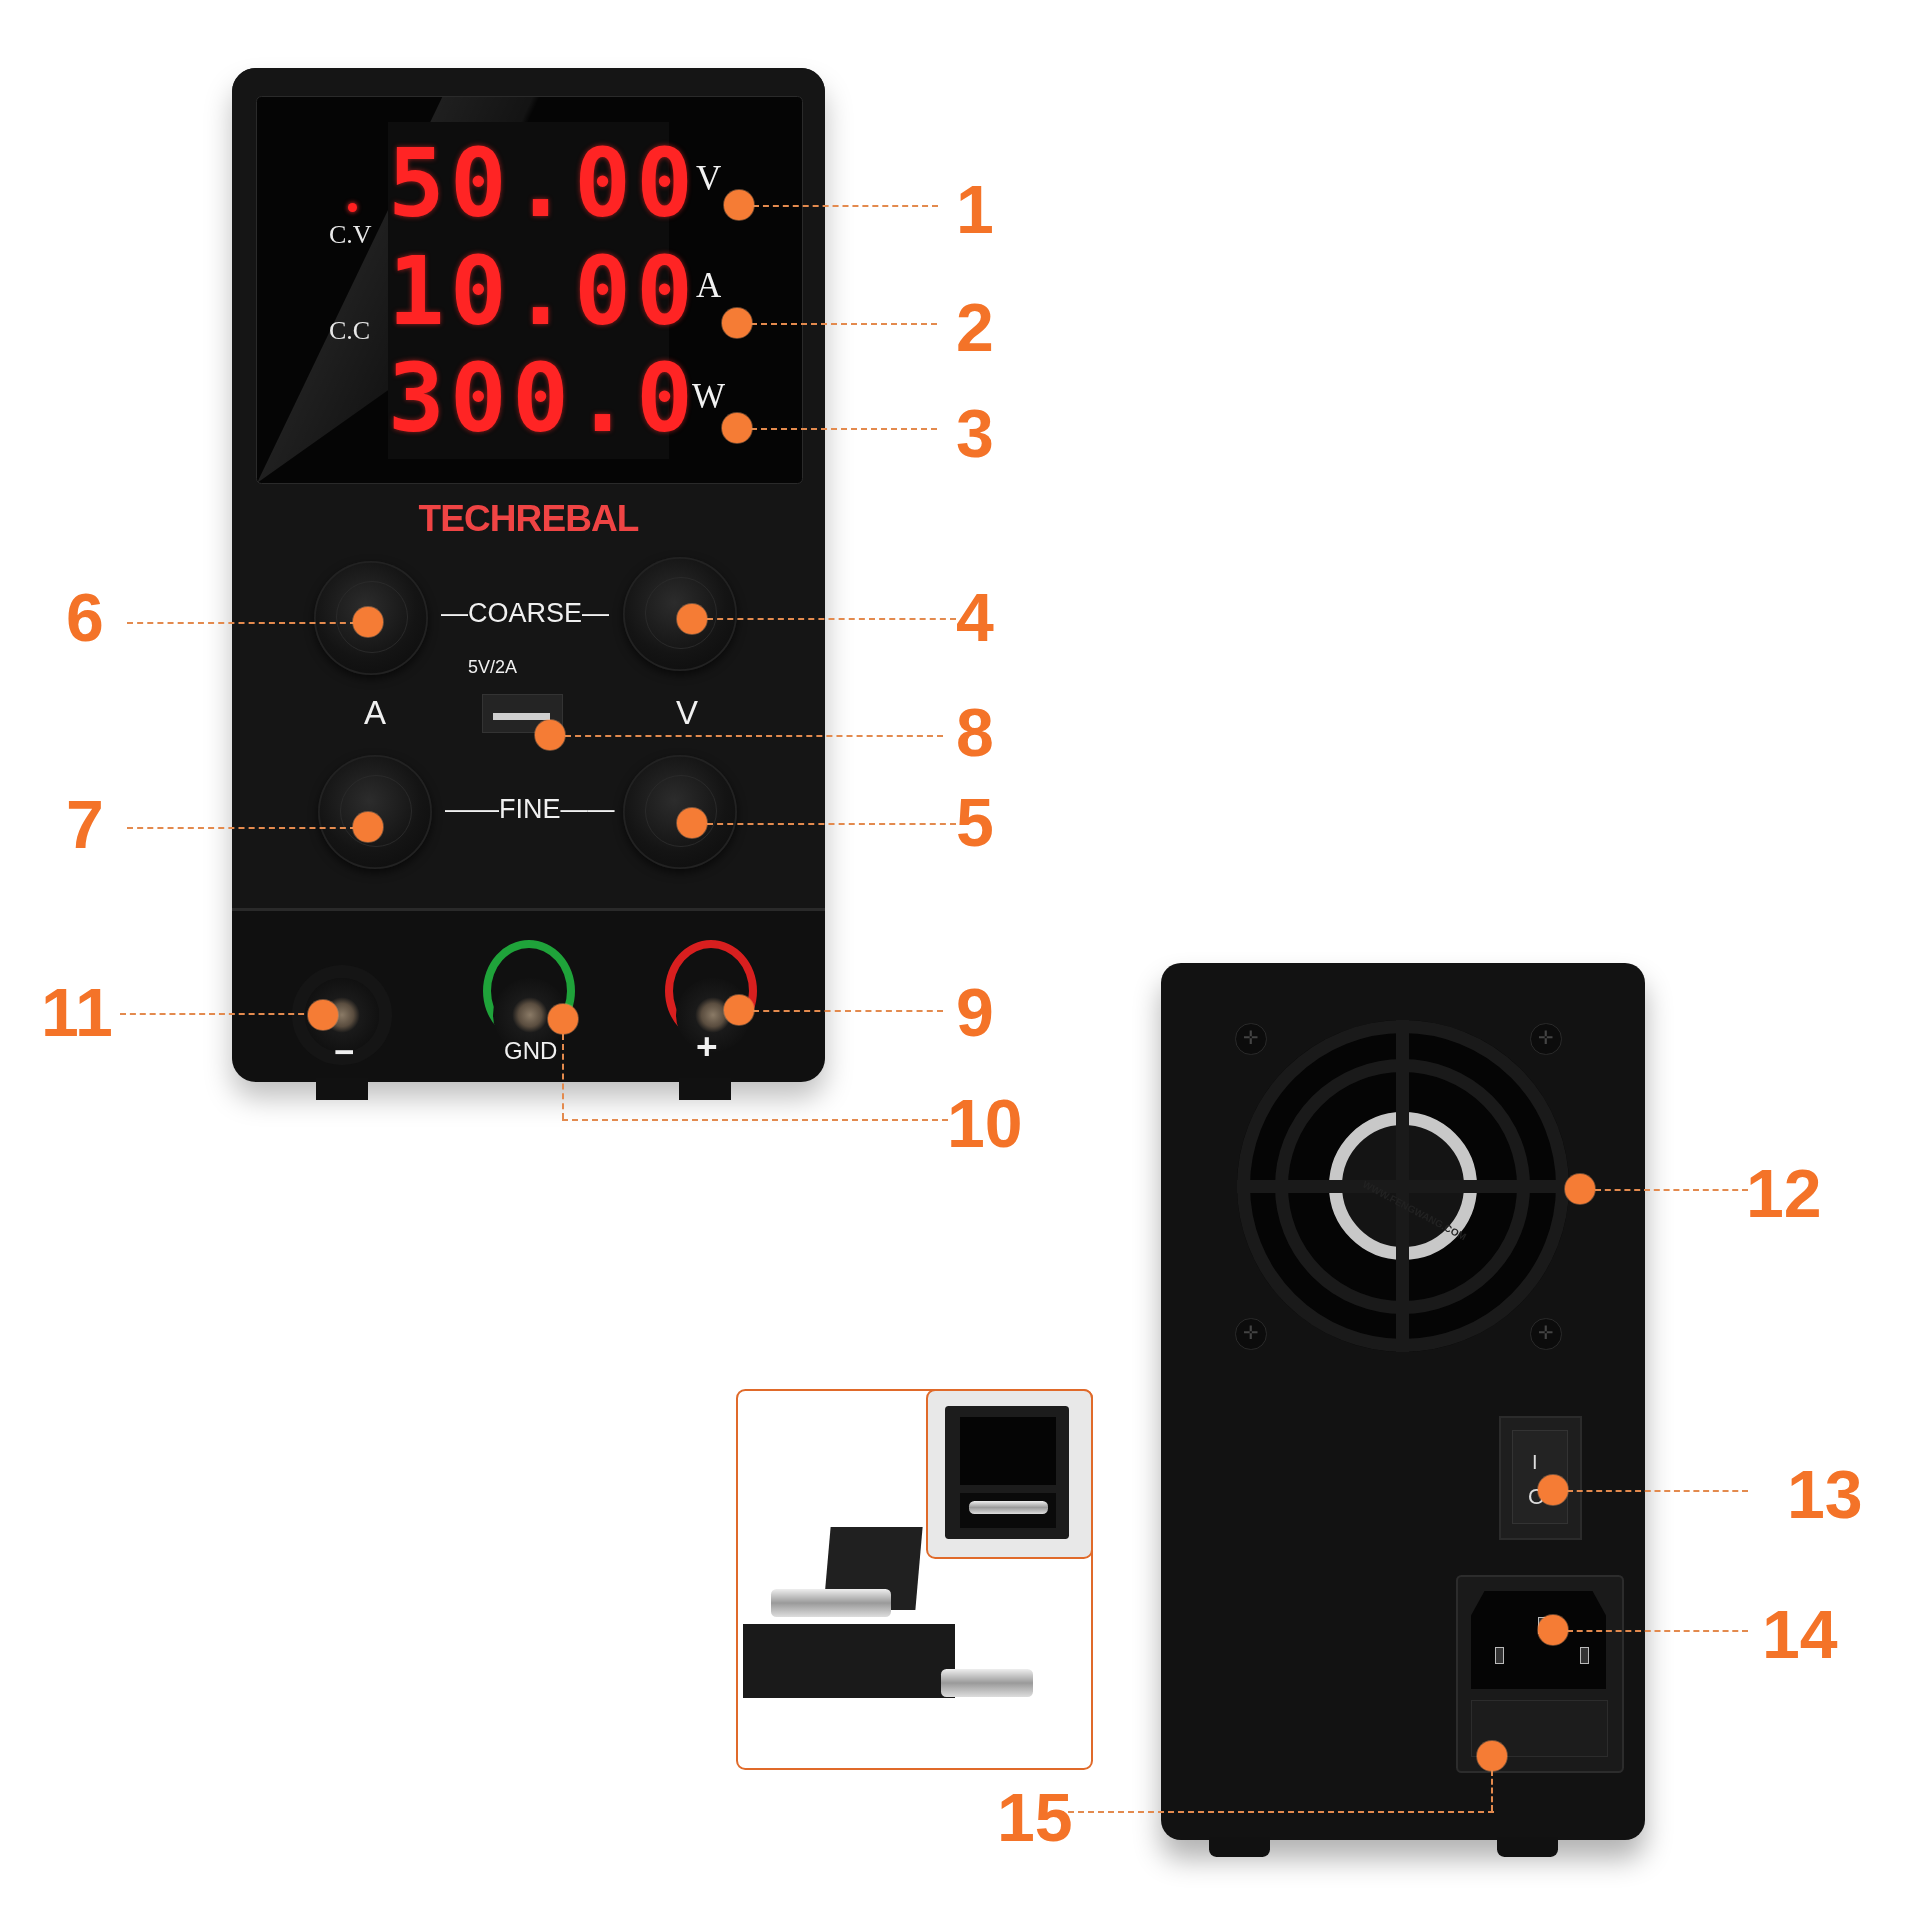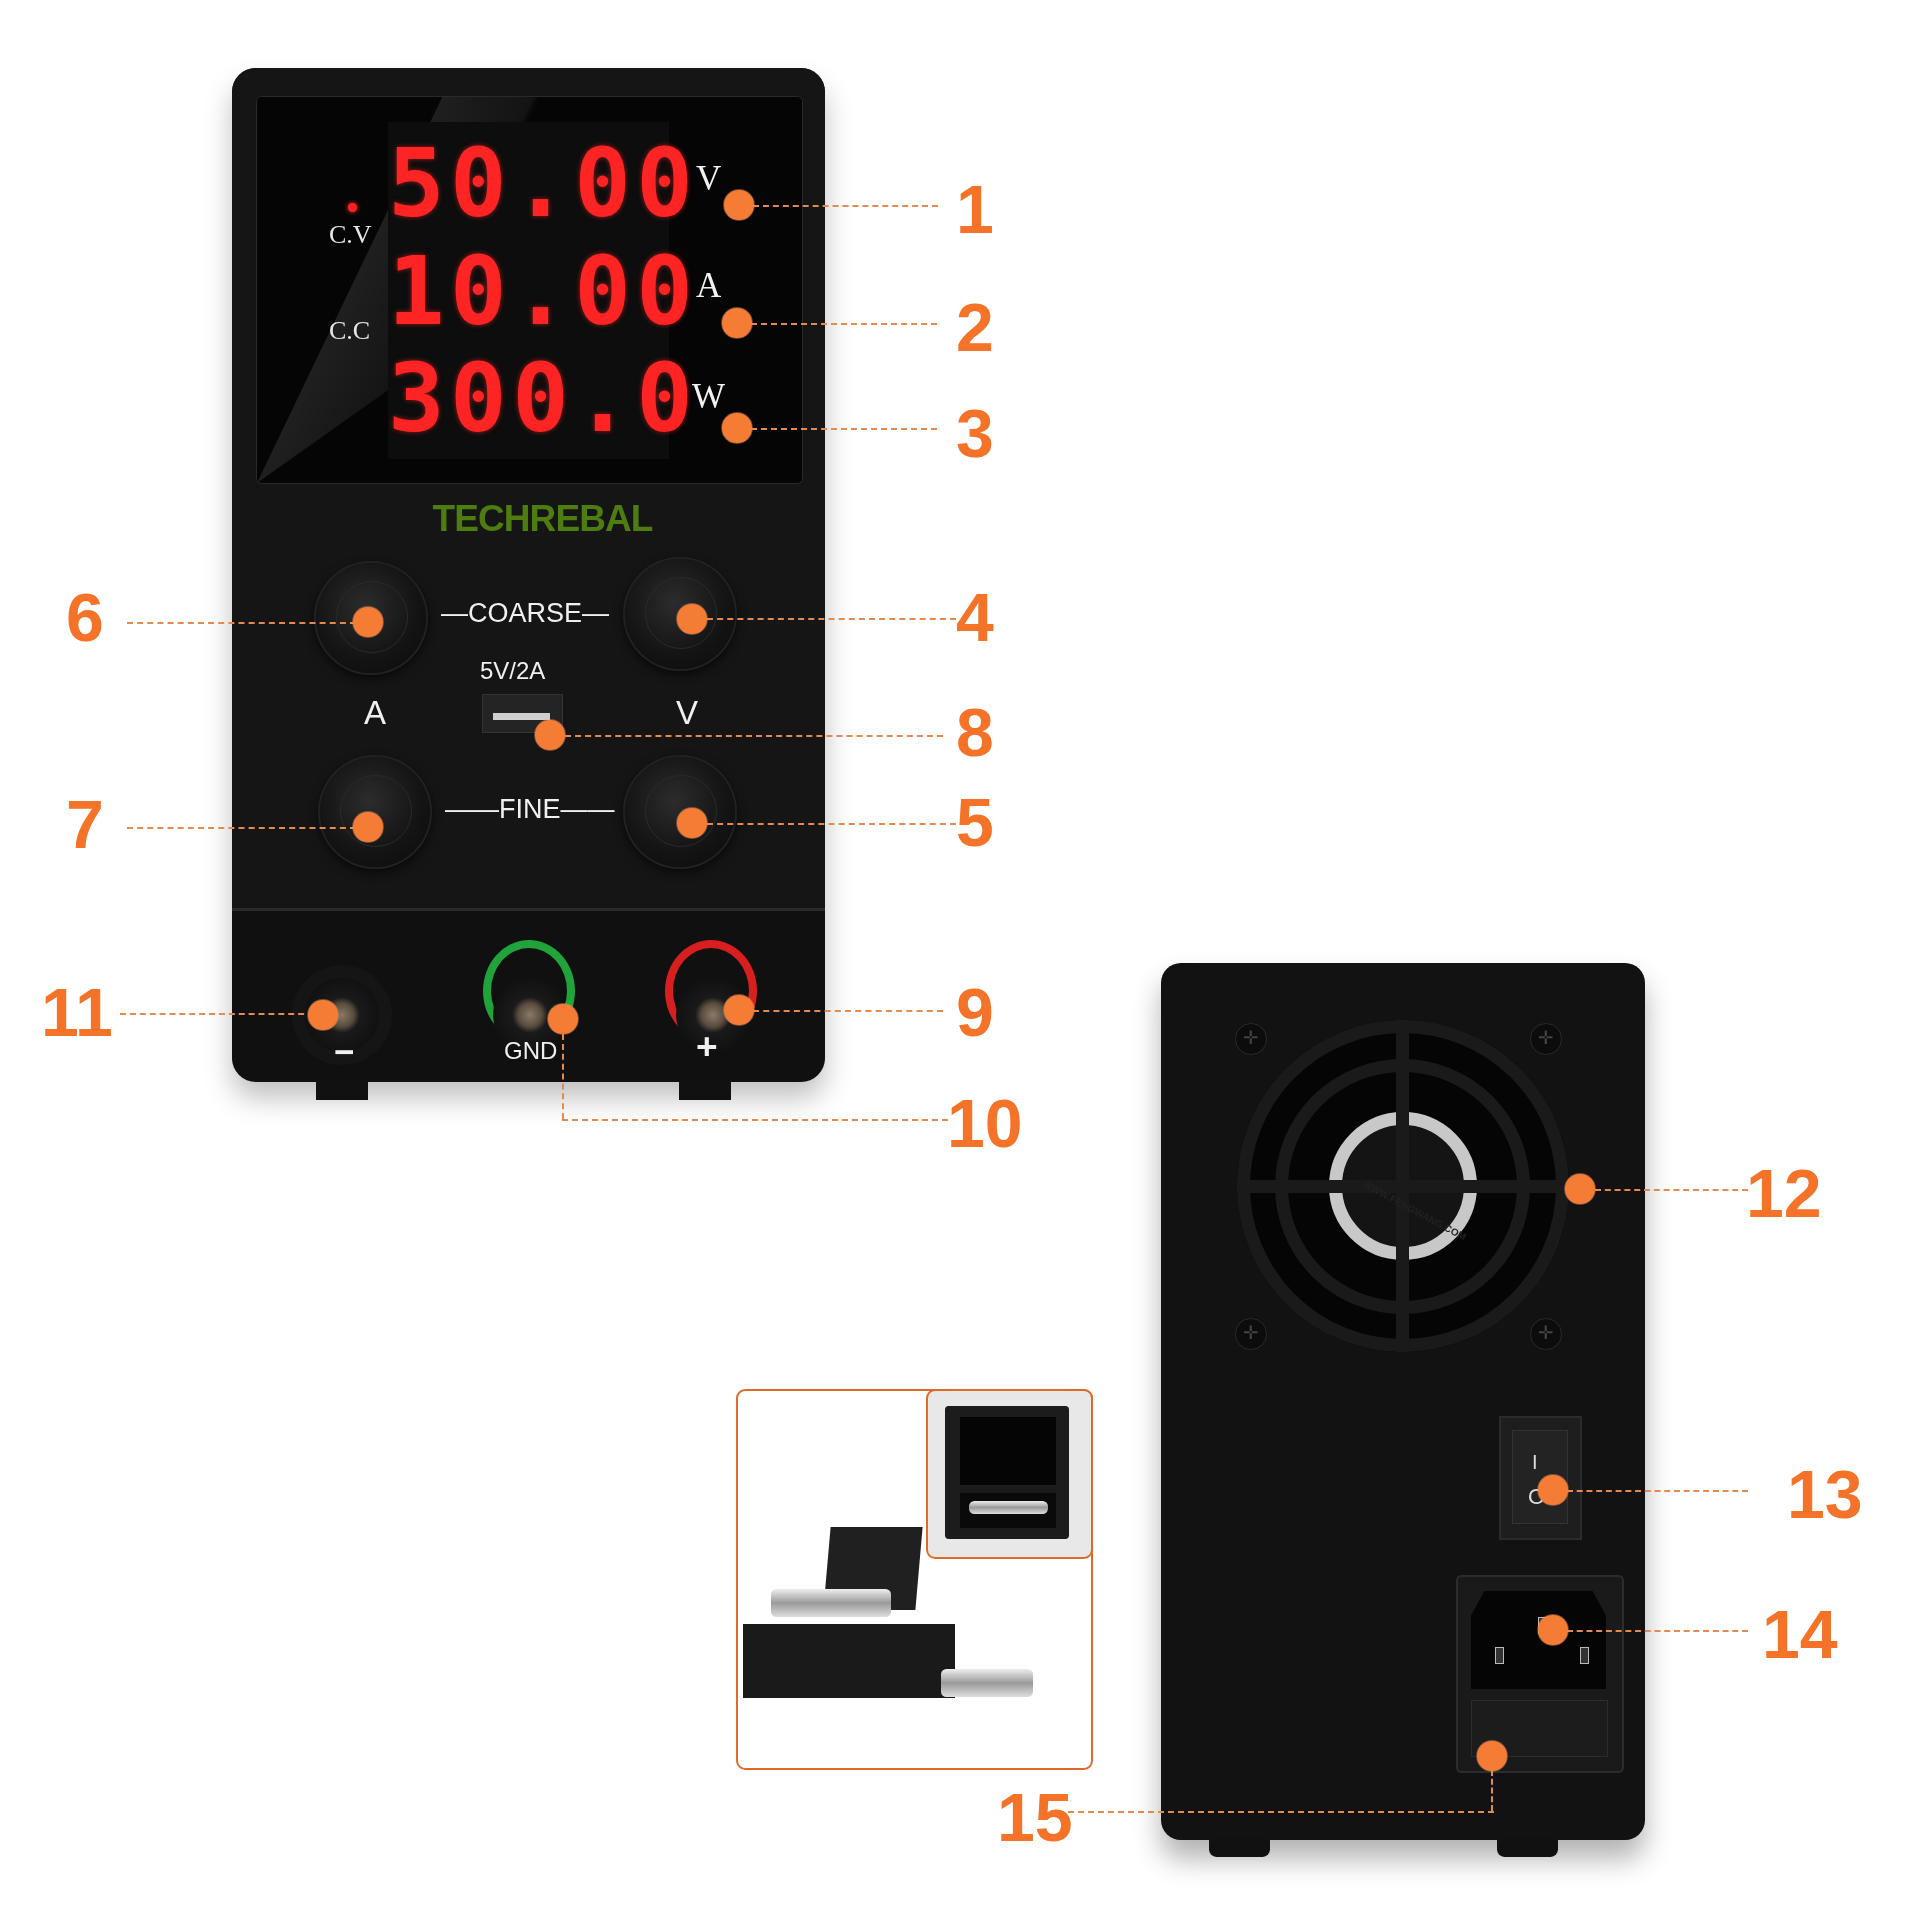--- a/index.html
+++ b/index.html
@@ -8,21 +8,21 @@
   
   .front-body{left:232px;top:68px;width:593px;height:1011px;background:#141414;border-radius:24px;box-shadow:0 18.5px 28px rgba(0,0,0,0.25);}
   .front-top{left:232px;top:68px;width:593px;height:840px;background:#151515;border-radius:24px 24px 0 0;}
   .display{left:256px;top:96px;width:545px;height:386px;background:#050505;border:1.8px solid #2a2a2a;border-radius:5.5px;overflow:hidden;}
   .display-glare{position:absolute;left:0;top:0;width:100%;height:100%;background:linear-gradient(115deg,rgba(255,255,255,0) 0%,rgba(255,255,255,0) 20%,rgba(255,255,255,0.12) 21%,rgba(255,255,255,0.06) 38%,rgba(255,255,255,0) 39%);clip-path:polygon(34% 0,56% 0,100% 0,0 100%,0 100%);}
   .digit-panel{left:388px;top:122px;width:281px;height:337px;background:#0d0d0d;}
   .seg{position:absolute;left:0;width:281px;text-align:right;font-family:"DejaVu Sans Mono",monospace;font-weight:bold;color:#ff2424;letter-spacing:5.5px;text-shadow:0 0 5.5px rgba(255,40,40,0.6);}
   .unit{position:absolute;font-family:"Liberation Serif",serif;color:#f2f2f2;font-size:35px;}
   .indicator-label{position:absolute;font-family:"Liberation Serif",serif;color:#e8e8e8;font-size:26px;}
   .led{position:absolute;width:9.2px;height:9.2px;border-radius:50%;background:#ff2020;box-shadow:0 0 5.5px #ff3030;}
-  .brand{left:232px;width:593px;top:498px;text-align:center;color:#4d7c0f;font-weight:bold;font-size:37px;letter-spacing:-0.9px;margin-left:14px;}
+  .brand{left:232px;width:593px;top:498px;text-align:center;color:#ef4444;font-weight:bold;font-size:37px;letter-spacing:-0.9px;}
   .knob{position:absolute;width:114px;height:114px;border-radius:50%;background:radial-gradient(circle at 45% 40%,#2c2c2c 0%,#141414 55%,#0a0a0a 100%);box-shadow:0 3.7px 9.2px rgba(0,0,0,0.6),inset 0 0 0 1.8px #222;}
   .knob::after{content:"";position:absolute;left:22px;top:20px;width:70px;height:70px;border-radius:50%;border:1.8px solid #2a2a2a;}
   .panel-text{position:absolute;color:#f0f0f0;font-size:27px;}
   .usb{left:482px;top:694px;width:79px;height:37px;background:#242424;border:1.8px solid #333;}
   .usb-tongue{left:493px;top:713px;width:57px;height:7.4px;background:#cfcfcf;}
   .lower-panel{left:232px;top:908px;width:593px;height:171px;background:#101010;border-top:3.7px solid #2a2a2a;border-radius:0 0 24px 24px;}
   .post{position:absolute;width:74px;height:74px;border-radius:50%;background:radial-gradient(circle,#8a7a66 0%,#5a4d3f 22%,#1a1a1a 34%,#111 70%,#0a0a0a 100%);}
   .post-ring{position:absolute;width:92px;height:102px;border-radius:50%;}
   .foot{position:absolute;background:#111;}
   
@@ -79,21 +79,21 @@
 
 <div class="knob" style="left:314px;top:561px;"></div>
 <div class="knob" style="left:623px;top:557px;"></div>
 <div class="knob" style="left:318px;top:755px;"></div>
 <div class="knob" style="left:623px;top:755px;"></div>
 
 <div class="panel-text" style="left:441px;top:598px;">—COARSE—</div>
 <div class="panel-text" style="left:445px;top:794px;">——FINE——</div>
 <div class="panel-text" style="left:364px;top:694px;font-size:33px;">A</div>
 <div class="panel-text" style="left:676px;top:694px;font-size:33px;">V</div>
-<div class="panel-text" style="left:480px;top:657px;font-size:24px;">5V/2A</div>
+<div class="panel-text" style="left:468px;top:657px;font-size:18px;">5V/2A</div>
 <div class="abs usb"></div>
 <div class="abs usb-tongue"></div>
 
 <div class="abs lower-panel"></div>
 <div class="post" style="left:305px;top:978px;box-shadow:0 0 0 13px #151515;"></div>
 <div class="post-ring" style="left:483px;top:940px;border:8.3px solid #1fa33a;box-sizing:border-box;"></div>
 <div class="post" style="left:493px;top:978px;"></div>
 <div class="post-ring" style="left:665px;top:940px;border:8.3px solid #d81f1f;box-sizing:border-box;"></div>
 <div class="post" style="left:676px;top:978px;"></div>
 <div class="panel-text" style="left:334px;top:1032px;font-size:35px;font-weight:bold;">−</div>

